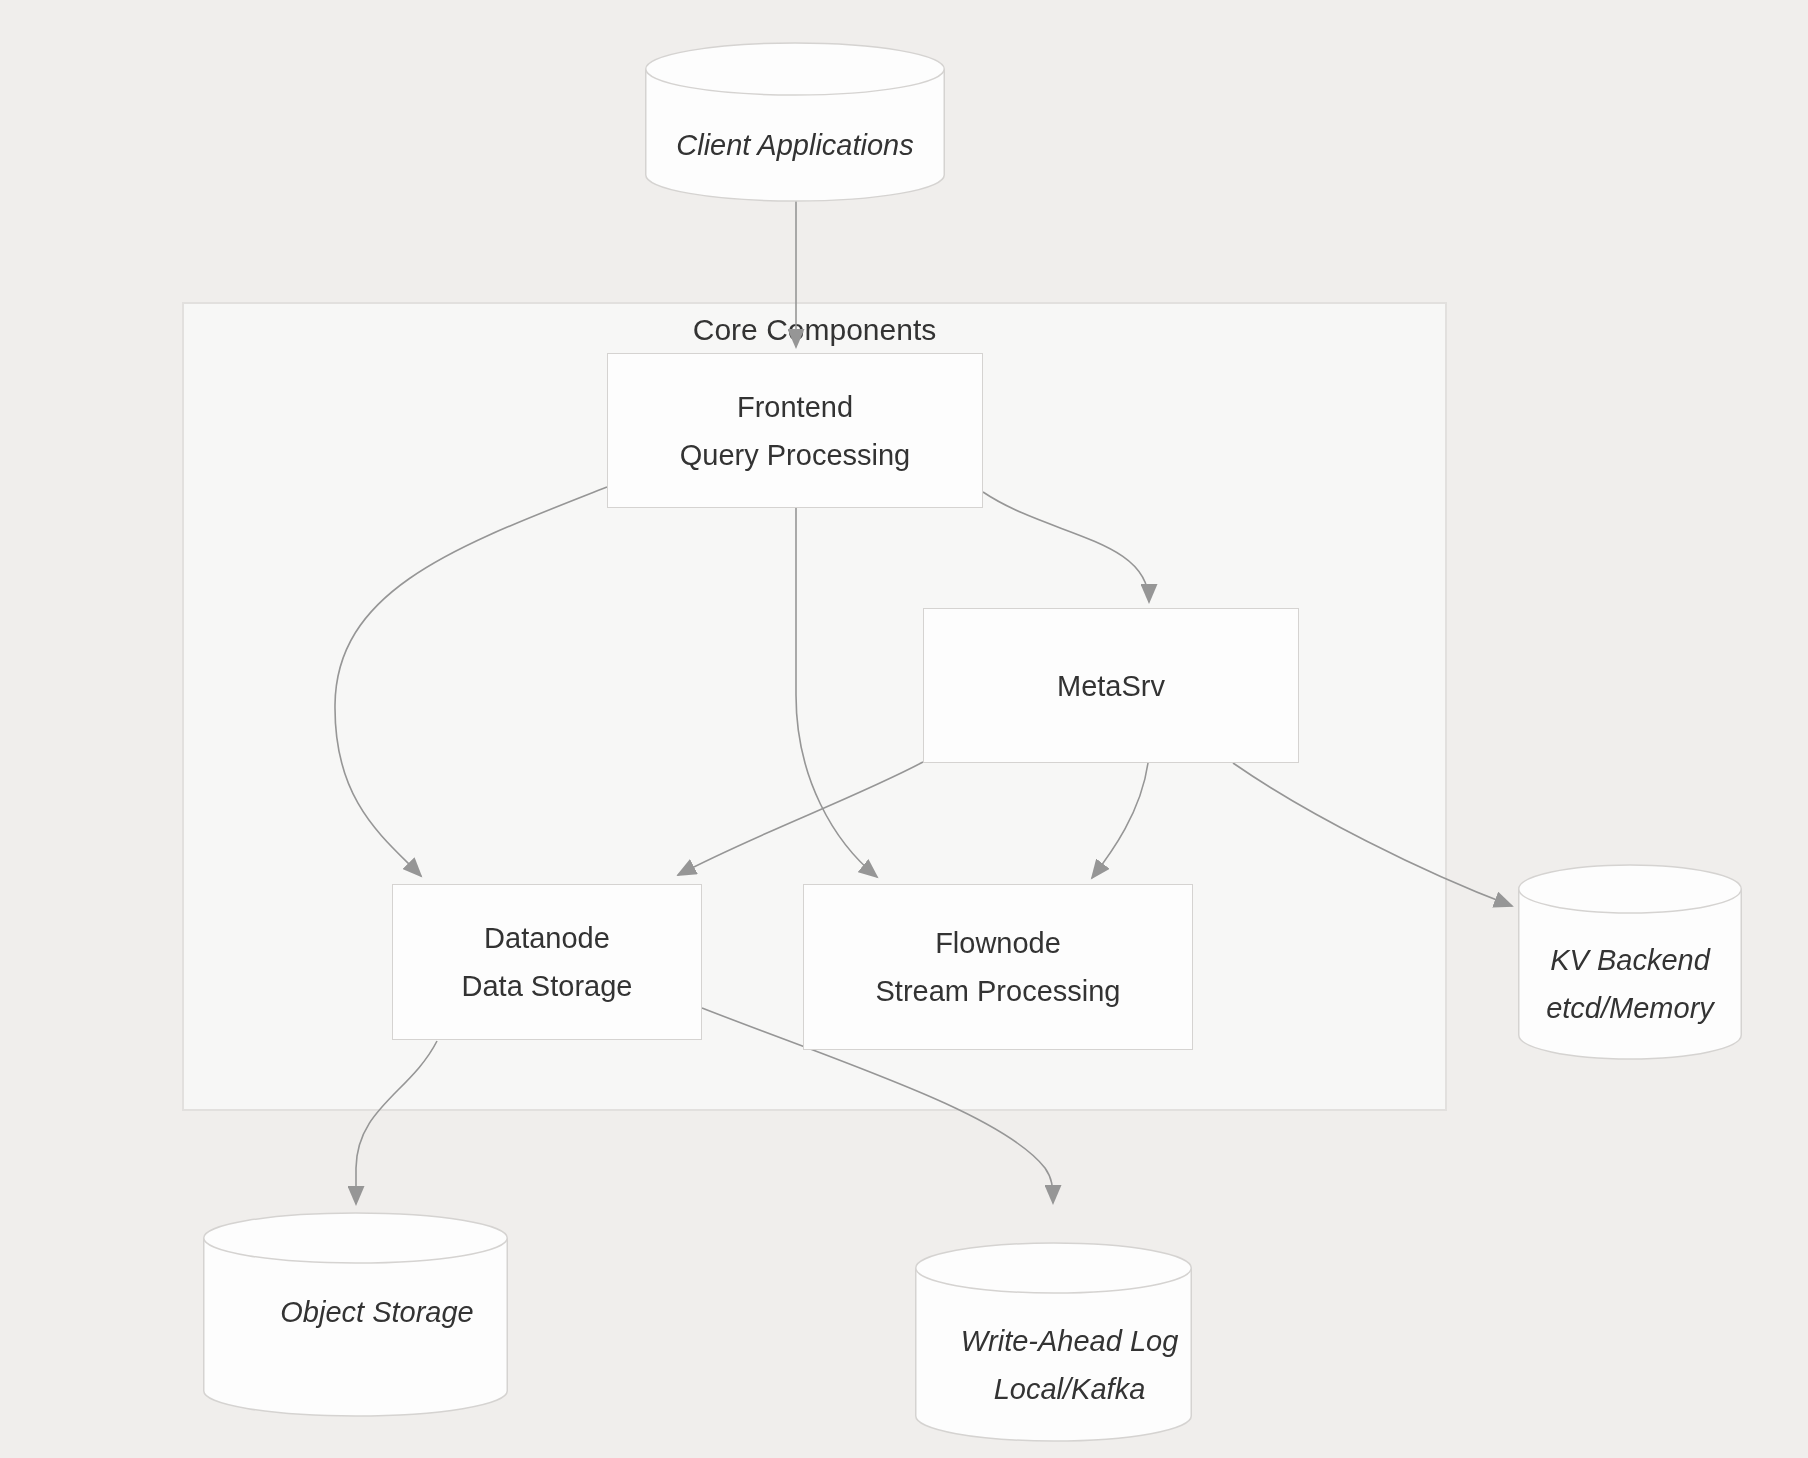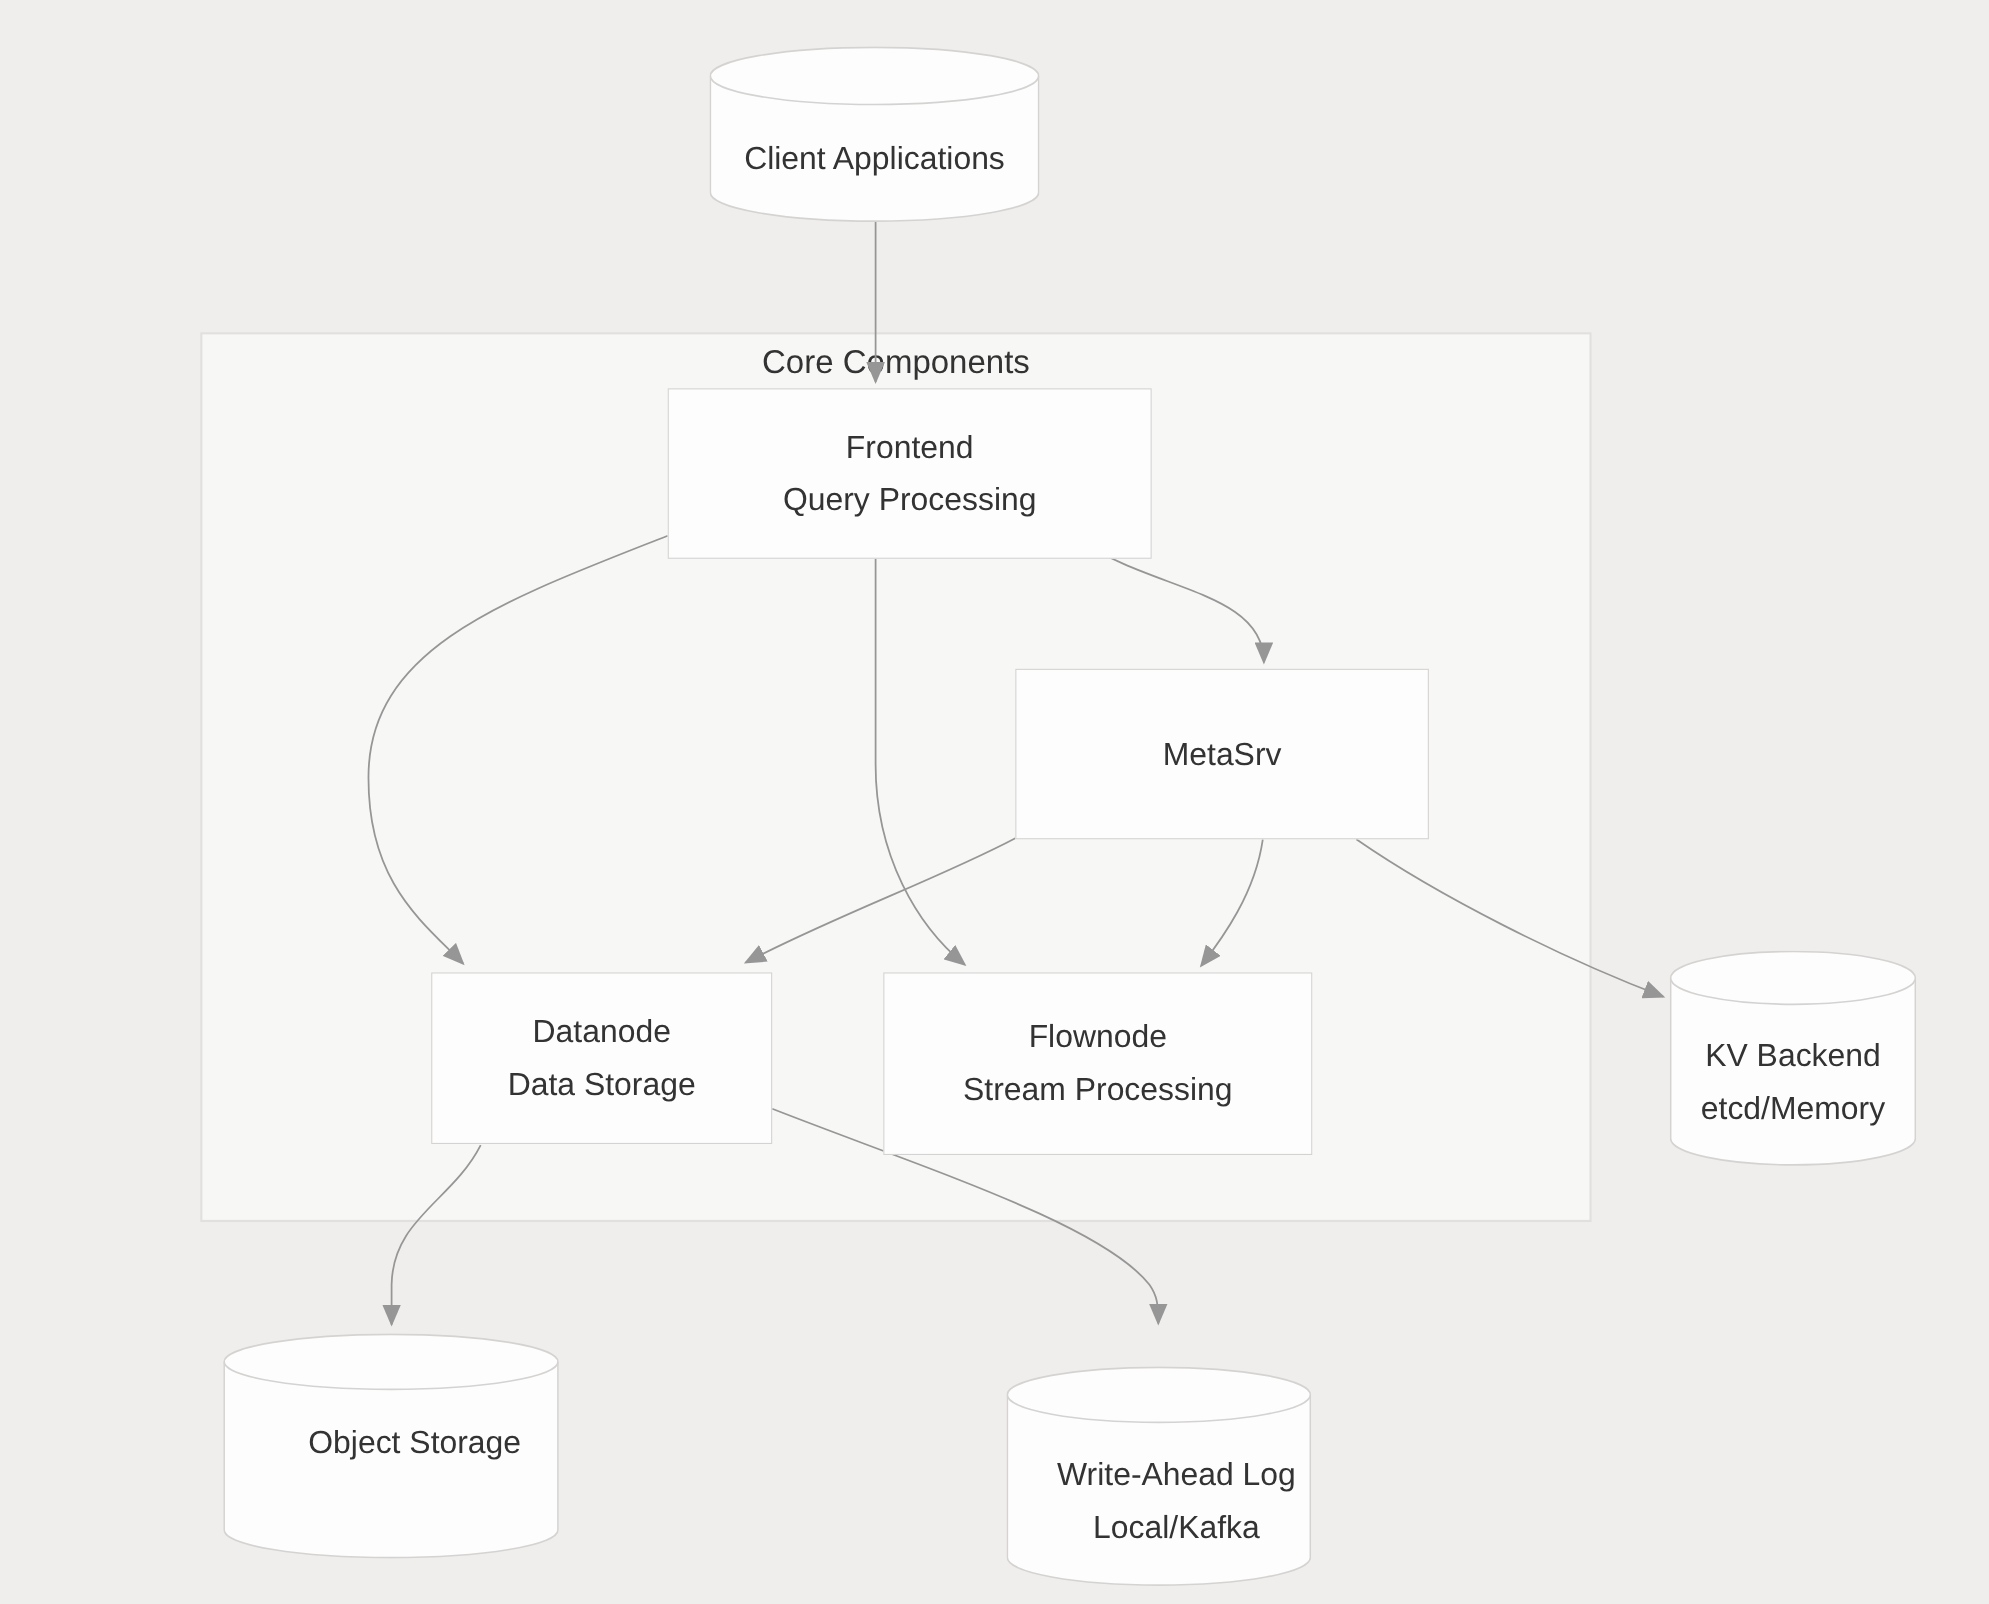--- a/index.html
+++ b/index.html
@@ -24,21 +24,21 @@
   .subgraph-label{
     position:absolute;left:0;top:9px;width:100%;
     text-align:center;font-size:30px;color:var(--text);
   }
   .node{position:absolute;box-sizing:border-box;color:var(--text);z-index:3;}
   .node .nl{font-size:29px;line-height:48px;white-space:nowrap;text-align:center;}
   .box{
     background:var(--node-fill);border:1.5px solid var(--node-border);
     display:flex;flex-direction:column;justify-content:center;align-items:center;
   }
-  .cyl{background:transparent;}
+  .cyl{background:transparent;font-style:italic;}
   .cyl svg{position:absolute;left:0;top:0;display:block;}
   .cyl .cyl-text{
     position:absolute;left:0;top:0;width:100%;height:100%;
     display:flex;flex-direction:column;align-items:center;box-sizing:border-box;
   }
   .cyl-body{fill:var(--node-fill);stroke:var(--node-border);stroke-width:1.5;}
   .cyl-top{fill:var(--node-fill);stroke:var(--node-border);stroke-width:1.5;}
 </style>
 </head>
 <body>
@@ -69,21 +69,21 @@
   <div class="node cyl" style="left:645px;top:42px;width:300px;height:160px">
     <svg width="300" height="160" viewBox="0 0 300 160">
       <path class="cyl-body" d="M0.75,27 L0.75,133 A149.25,26 0 0 0 299.25,133 L299.25,27"></path>
       <ellipse class="cyl-top" cx="150" cy="27" rx="149.25" ry="26"></ellipse>
     </svg>
     <div class="cyl-text" style="padding-top:79px">
       <div class="nl">Client Applications</div>
     </div>
   </div>
 
-  <div class="node box" style="left:607px;top:353px;width:440px;height:155px">
+  <div class="node box" style="left:607px;top:353px;width:376px;height:155px">
     <div class="nl">Frontend</div>
     <div class="nl">Query Processing</div>
   </div>
 
   <div class="node box" style="left:923px;top:608px;width:376px;height:155px">
     <div class="nl">MetaSrv</div>
   </div>
 
   <div class="node box" style="left:392px;top:884px;width:310px;height:156px">
     <div class="nl">Datanode</div>

